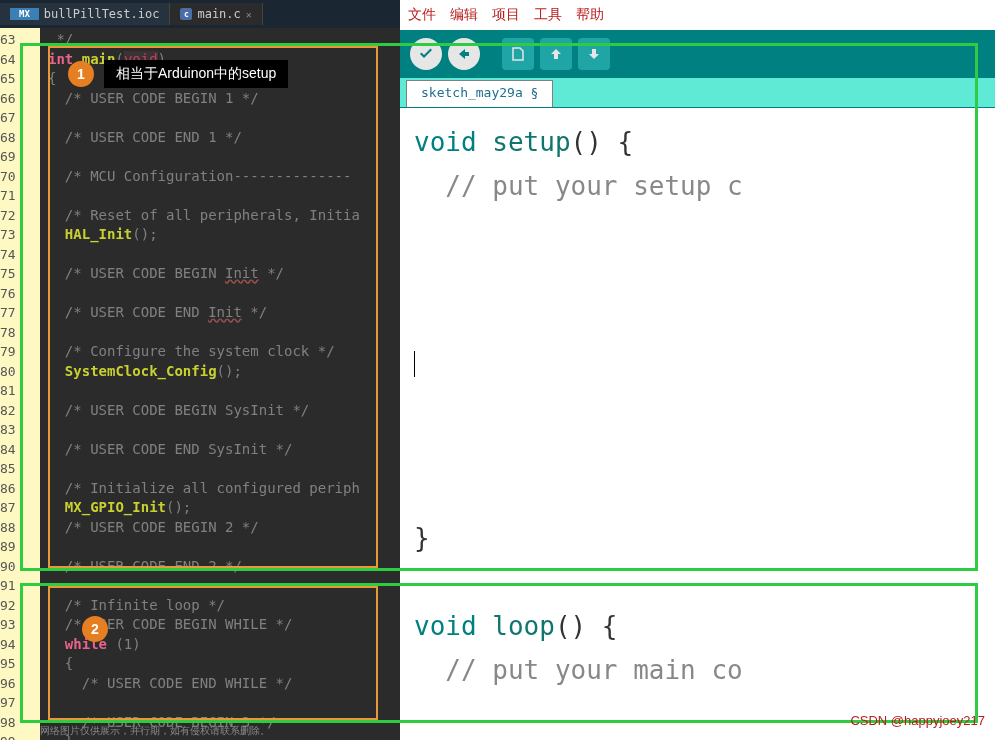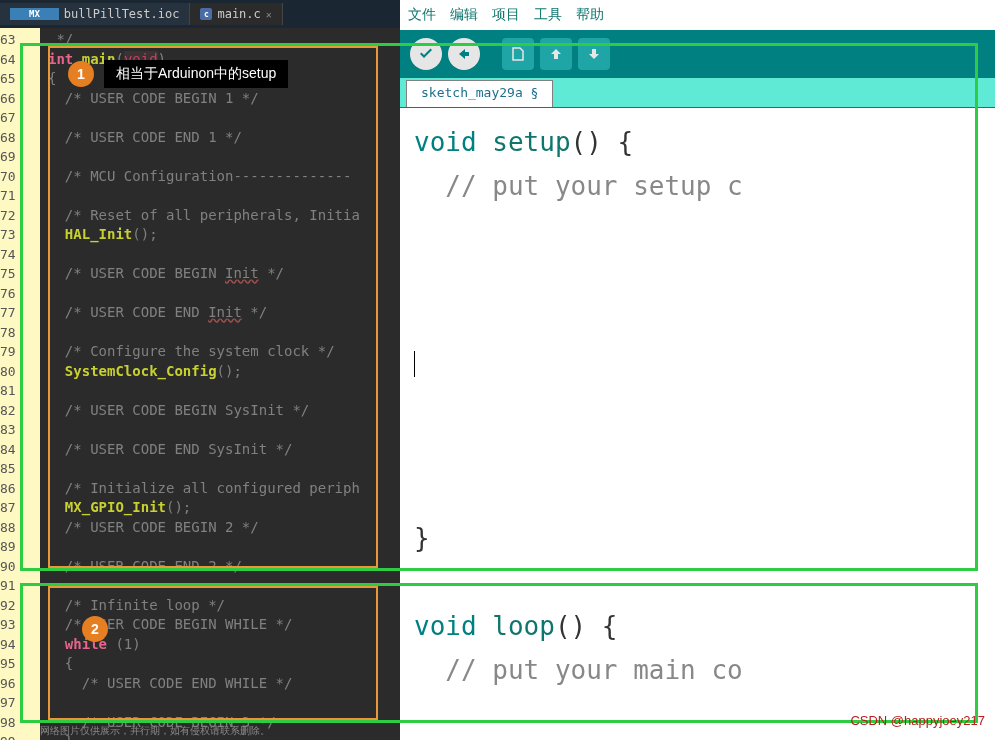--- a/index.html
+++ b/index.html
@@ -3,35 +3,35 @@
 <meta charset="utf-8">
 <style>
 * { margin: 0; padding: 0; box-sizing: border-box; }
 body { width: 995px; height: 740px; font-family: Consolas, monospace; background: #fff; position: relative; overflow: hidden; }
 
 .left-pane { position: absolute; left: 0; top: 0; width: 400px; height: 740px; background: #2b2b2b; }
 .tabs-left { height: 28px; background: #1a2733; display: flex; align-items: center; font-size: 12px; }
 .tab-left { padding: 4px 10px; color: #ccc; display: flex; align-items: center; gap: 5px; background: #26333f; border-right: 1px solid #444; }
 .tab-left.active { background: #2b2b2b; }
 .tab-close { color: #888; font-size: 10px; }
-.mx-badge { background: #3a7fb5; color: #fff; font-size: 9px; padding: 1px 19px; font-weight: bold; }
+.mx-badge { background: #3a7fb5; color: #fff; font-size: 9px; padding: 1px 9px; font-weight: bold; }
 .c-icon { width: 12px; height: 12px; background: #4a6da7; border-radius: 2px; display: inline-flex; align-items: center; justify-content: center; color: #fff; font-size: 8px; font-weight: bold; }
 
 .code-area { display: flex; height: calc(100% - 28px); font-size: 14px; line-height: 19.5px; }
 .gutter { width: 40px; background: #fef9c3; color: #555; text-align: left; padding-right: 6px; padding-top: 2px; font-size: 13px; user-select: none; }
 .code { flex: 1; background: #2b2b2b; color: #808080; padding-left: 8px; padding-top: 2px; white-space: pre; overflow: hidden; }
 .kw { color: #e8648c; font-weight: bold; }
 .fn { color: #c8d12f; font-weight: bold; }
 .type { color: #e8648c; font-weight: bold; }
 .void { color: #c83c6e; background: #3a3332; }
 .comment { color: #808080; }
 .underline { text-decoration: underline wavy #a05050; }
 
 .right-pane { position: absolute; left: 400px; top: 0; width: 595px; height: 740px; background: #fff; }
-.ard-menu { height: 30px; display: flex; align-items: center; gap: 14px; padding-left: 8px; font-size: 14px; color: #0f766e; }
+.ard-menu { height: 30px; display: flex; align-items: center; gap: 14px; padding-left: 8px; font-size: 14px; color: #b91c1c; }
 .ard-toolbar { height: 48px; background: #008080; display: flex; align-items: center; gap: 6px; padding-left: 10px; }
 .ard-btn { width: 32px; height: 32px; border-radius: 4px; background: #0d8f8f; display: flex; align-items: center; justify-content: center; }
 .ard-btn.round { border-radius: 50%; background: #e6e6e6; }
 .ard-btn svg { fill: #008080; }
 .ard-btn.sq svg { fill: #e6e6e6; }
 .ard-tabbar { height: 30px; background: #5eead4; border-bottom: 1px solid #008080; display: flex; }
 .ard-tab { background: #fff; border: 1px solid #808080; border-bottom: none; padding: 4px 14px; font-size: 13px; color: #1d6f90; margin-left: 6px; margin-top: 2px; }
 .ard-code { padding: 12px 14px; font-family: Consolas, monospace; font-size: 26px; line-height: 44px; color: #333; white-space: pre; }
 .ard-kw { color: #008080; }
 .ard-fn { color: #0f766e; }

